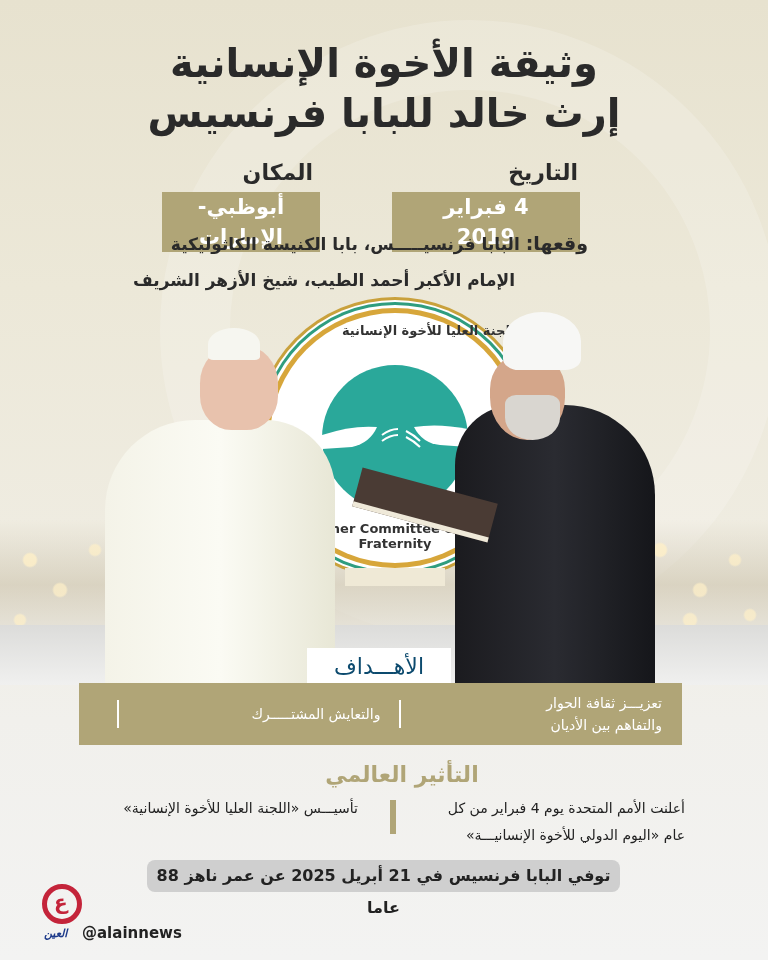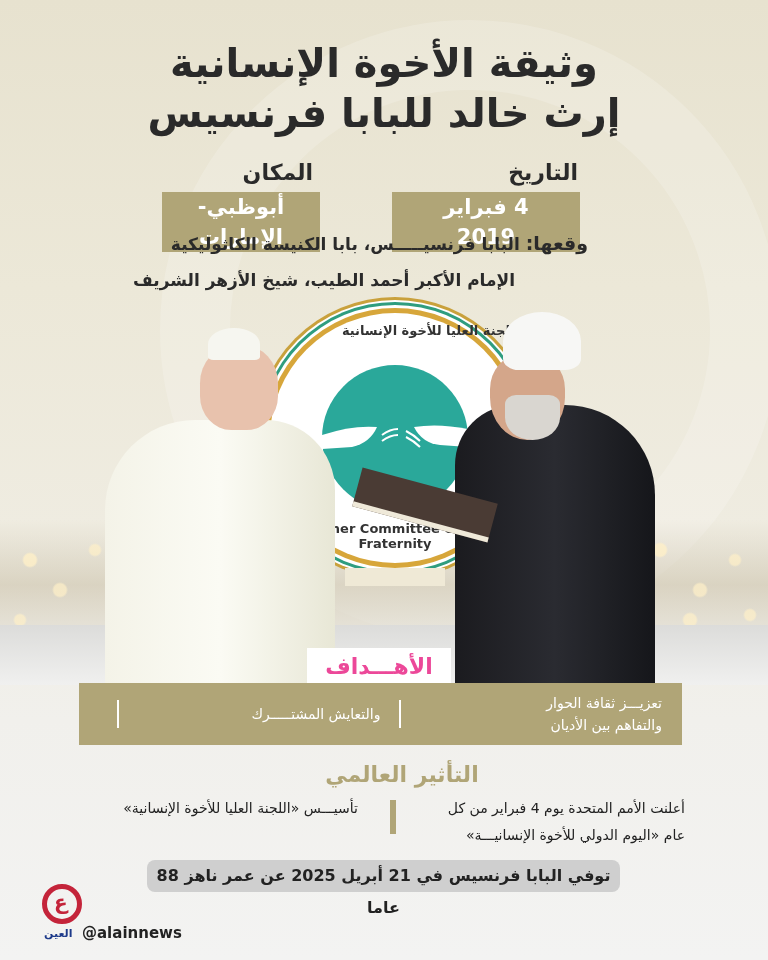--- a/index.html
+++ b/index.html
@@ -70,21 +70,21 @@
   .imam-turban { position: absolute; left: 503px; top: 312px; width: 78px; height: 58px; border-radius: 50% 50% 20% 20%; background: #f7f7f5; }
   .imam-head { position: absolute; left: 490px; top: 355px; width: 75px; height: 85px; border-radius: 40% 40% 50% 50%; background: #d4a68a; }
   .imam-beard { position: absolute; left: 505px; top: 395px; width: 55px; height: 45px; border-radius: 20% 20% 50% 50%; background: #d9d6d0; }
   .imam-body { position: absolute; left: 455px; top: 405px; width: 200px; height: 280px; background: linear-gradient(90deg,#1b1b1f,#2a2b31 50%,#15161a); border-radius: 60px 90px 0 0; }
   .book { position: absolute; left: 355px; top: 485px; width: 140px; height: 40px; background: #4a3b34; transform: rotate(15deg); border-bottom: 5px solid #efe9d9; }
   .doc { position: absolute; left: 345px; top: 568px; width: 100px; height: 18px; background: #efe9d6; }
 
   
   .goals-tab {
     position: absolute; left: 307px; top: 648px; width: 144px; height: 38px; background: #fff;
-    text-align: center; font-weight: bold; font-size: 22px; line-height: 38px; color: #ec4899;
+    text-align: center; font-weight: normal; font-size: 22px; line-height: 38px; color: #0c4a6e;
   }
   .goals-bar {
     position: absolute; left: 79px; top: 683px; width: 603px; height: 62px; background: #b0a577;
     display: flex; align-items: center; justify-content: space-between; padding: 0 20px;
   }
   .goal { color: #fff; font-size: 14px; line-height: 22px; text-align: right; flex: 1; }
   .goal-sep { width: 2px; height: 28px; background: #fff; margin: 0 18px; }
 
   .impact-title {
     position: absolute; top: 762px; left: 0; width: 768px; text-align: center; font-weight: bold; font-size: 22px; color: #b0a577; padding-left: 36px;
@@ -92,21 +92,21 @@
   .impact-col { position: absolute; top: 795px; font-size: 14px; line-height: 27px; color: #222; text-align: right; }
   .impact-sep { position: absolute; left: 390px; top: 800px; width: 6px; height: 34px; background: #b0a577; }
 
   .death-pill {
     position: absolute; left: 147px; top: 860px; width: 473px; height: 32px; border-radius: 8px;
     background: #cfcfcf; text-align: center; font-size: 16px; font-weight: bold; line-height: 32px; color: #222;
   }
 
   .brand-logo { position: absolute; left: 42px; top: 884px; width: 40px; height: 40px; border-radius: 50%; border: 5px solid #c4243a; }
   .brand-logo span { position: absolute; left: 7px; top: 1px; font-size: 20px; font-weight: bold; color: #c4243a; }
-  .brand-name { position: absolute; left: 44px; top: 927px; font-size: 11px; font-weight: bold; color: #1d3a8a; }
+  .brand-name { position: absolute; left: 44px; top: 927px; font-size: 11px; font-weight: bold; color: #1d3a8a; font-style: italic; }
   .handle { position: absolute; left: 82px; top: 924px; font-size: 15px; font-weight: bold; color: #222; direction: ltr; }
 </style>
 </head>
 <body>
 
 <div class="bg-arc"></div>
 <div class="bokeh"></div>
 <div class="floor"></div>
 
 <h1 class="title">

